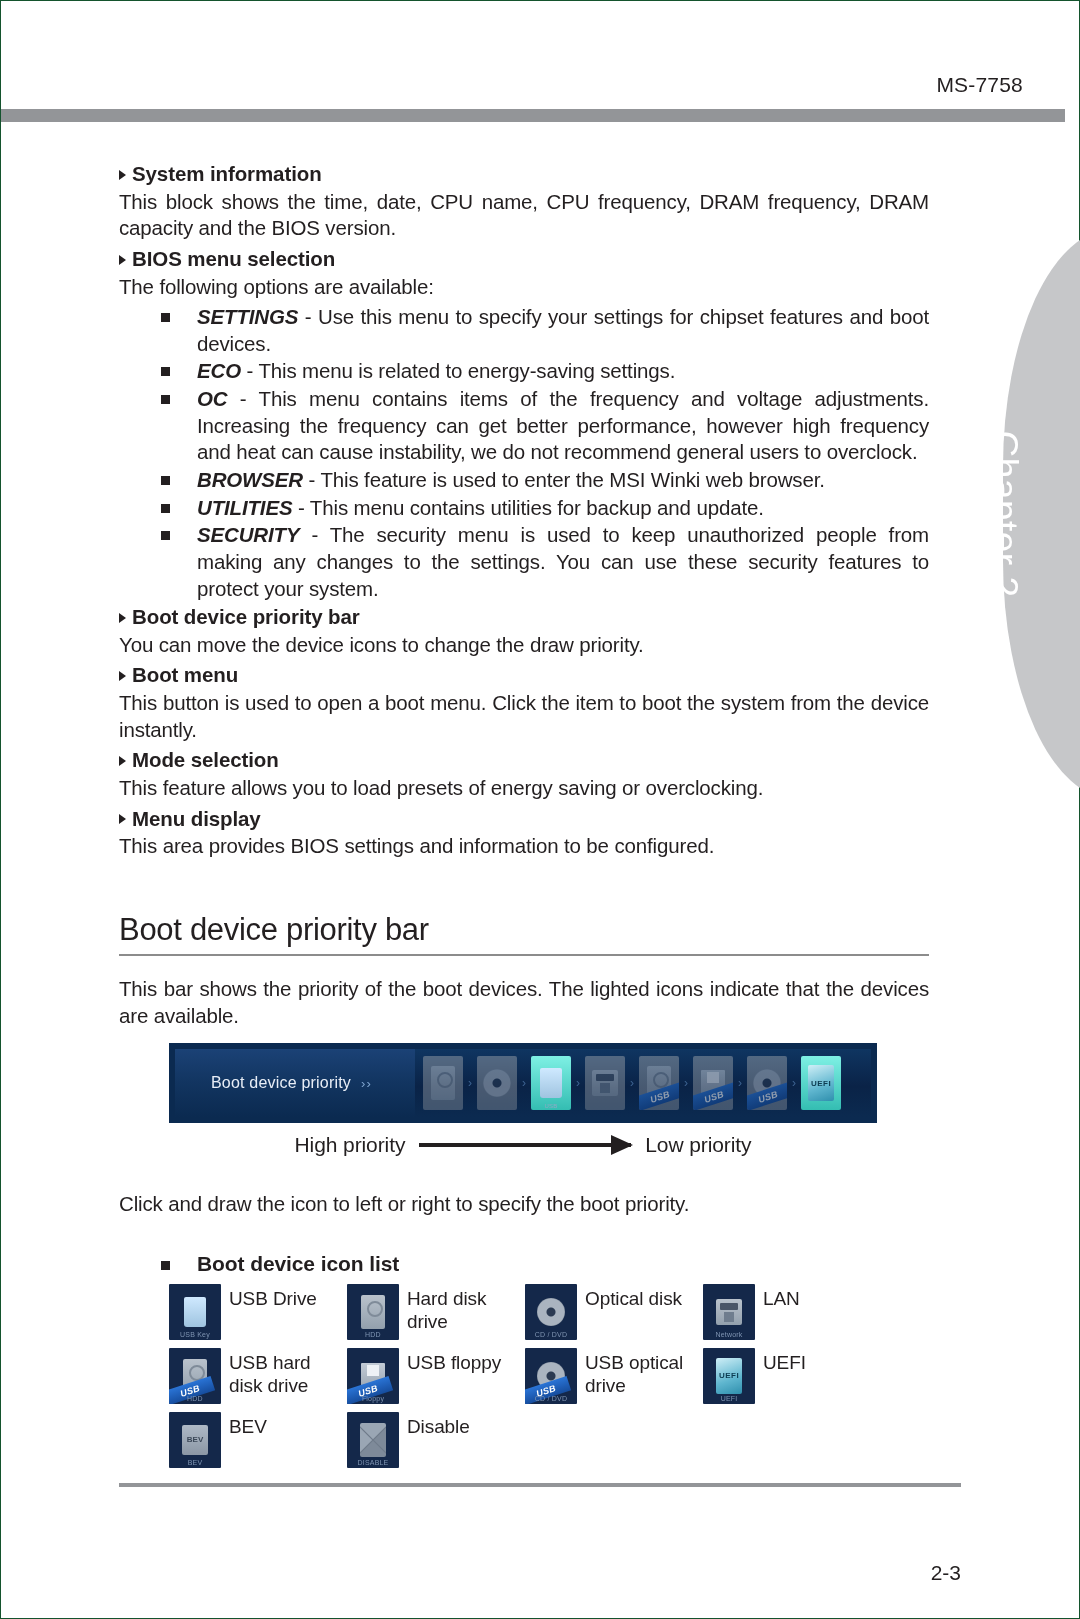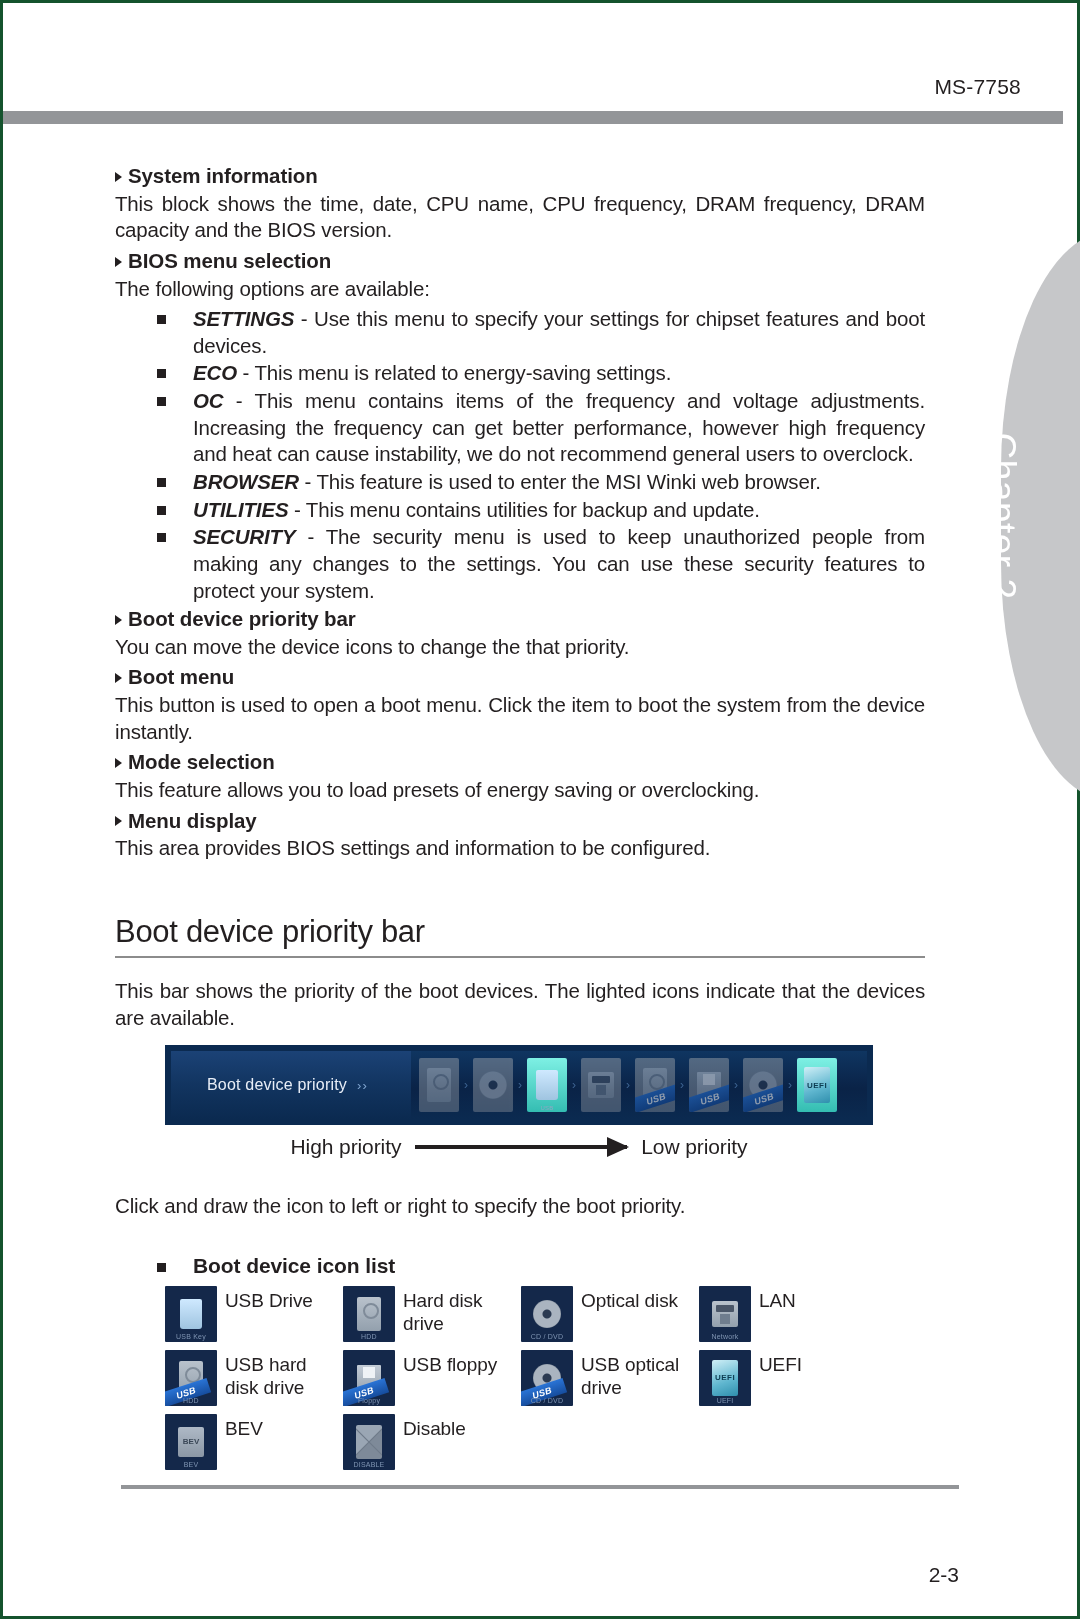--- a/index.html
+++ b/index.html
@@ -7,21 +7,21 @@
     width:1080px;height:1619px;
     background:#ffffff;
     font-family:"Liberation Sans", sans-serif;
     color:#231f20;
     position:relative;
     overflow:hidden;
     -webkit-font-smoothing:antialiased;
   }
   .page{
     position:absolute;inset:0;
-    border:3px solid #14532d;
+    border:1px solid #14532d;
     box-sizing:border-box;
   }
 
   
   .header-code{
     position:absolute;top:72px;right:56px;
     font-size:21px;font-weight:400;letter-spacing:.2px;
     color:#231f20;
   }
   .header-rule{
@@ -50,21 +50,21 @@
     white-space:nowrap;
     color:#ffffff;
     font-size:37px;
     font-weight:400;
     letter-spacing:.5px;
   }
 
   
   .content{
     position:absolute;
-    left:112px;top:160px;
+    left:118px;top:160px;
     width:810px;
   }
 
   .sub-h{
     font-size:20.5px;
     font-weight:700;
     color:#231f20;
     margin:0 0 2px 0;
     letter-spacing:-.1px;
     line-height:1.25;
@@ -337,21 +337,21 @@
       <li><b>OC</b><span> - This menu contains items of the frequency and voltage adjustments. Increasing the frequency can get better performance, however high frequency and heat can cause instability, we do not recommend general users to overclock.</span></li>
       <li><b>BROWSER</b><span> - This feature is used to enter the MSI Winki web browser.</span></li>
       <li><b>UTILITIES</b><span> - This menu contains utilities for backup and update.</span></li>
       <li><b>SECURITY</b><span> - The security menu is used to keep unauthorized people from making any changes to the settings. You can use these security features to protect your system.</span></li>
     </ul>
 
     <h3 class="sub-h">
       <i class="tri"></i>
       <span>Boot device priority bar</span>
     </h3>
-    <p class="body nojust">You can move the device icons to change the that priority.</p>
+    <p class="body nojust">You can move the device icons to change the draw priority.</p>
 
     <h3 class="sub-h">
       <i class="tri"></i>
       <span>Boot menu</span>
     </h3>
     <p class="body">This button is used to open a boot menu. Click the item to boot the system from the device instantly.</p>
 
     <h3 class="sub-h">
       <i class="tri"></i>
       <span>Mode selection</span>

